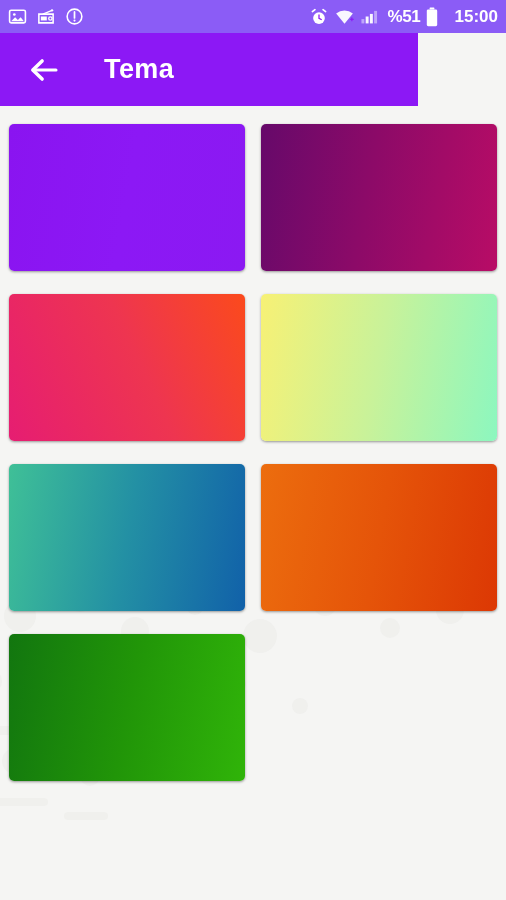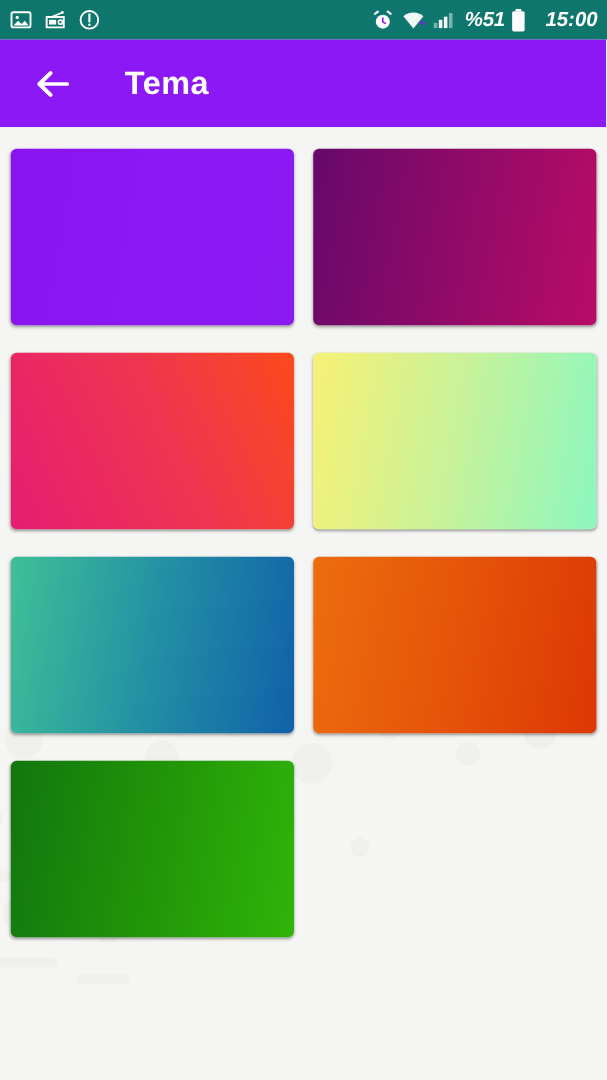--- a/index.html
+++ b/index.html
@@ -48,21 +48,21 @@
     font-size: 17px;
     font-weight: bold;
     margin-left: 17px;
     white-space: nowrap;
   }
 
   
   .app-bar {
     position: absolute;
     top: 33px; left: 0;
-    width: 505px;
+    width: 418px;
     height: 73px;
     background: #8c18f5;
     display: flex;
     align-items: center;
     box-sizing: border-box;
   }
   .back-btn {
     width: 48px; height: 48px;
     margin-left: 20px;
     display: flex;
@@ -111,21 +111,21 @@
     border-radius: 5px;
     box-shadow: 0 1px 3px rgba(0,0,0,0.26), 0 1px 2px rgba(0,0,0,0.16);
     cursor: pointer;
     box-sizing: border-box;
   }
   .theme-card:nth-child(2n) { margin-right: 0; }
 </style>
 </head>
 <body style="background: rgb(245, 245, 243);">
 
-<div class="status-bar" style="background: #0f766e; font-style: italic;">
+<div class="status-bar" style="background: #8b5cf6;">
   <div class="status-left">
     <span class="sicon">
       <svg width="19" height="19" viewBox="0 0 24 24">
         <rect x="2" y="4" width="20" height="16" rx="2" fill="none" stroke="#ffffff" stroke-width="2"></rect>
         <circle cx="8" cy="9.5" r="1.7" fill="#ffffff"></circle>
         <path d="M4 18l5-5 3.5 3.5L16 13l4 5z" fill="#ffffff"></path>
       </svg>
     </span>
     <span class="sicon">
       <svg width="20" height="19" viewBox="0 0 24 24">

